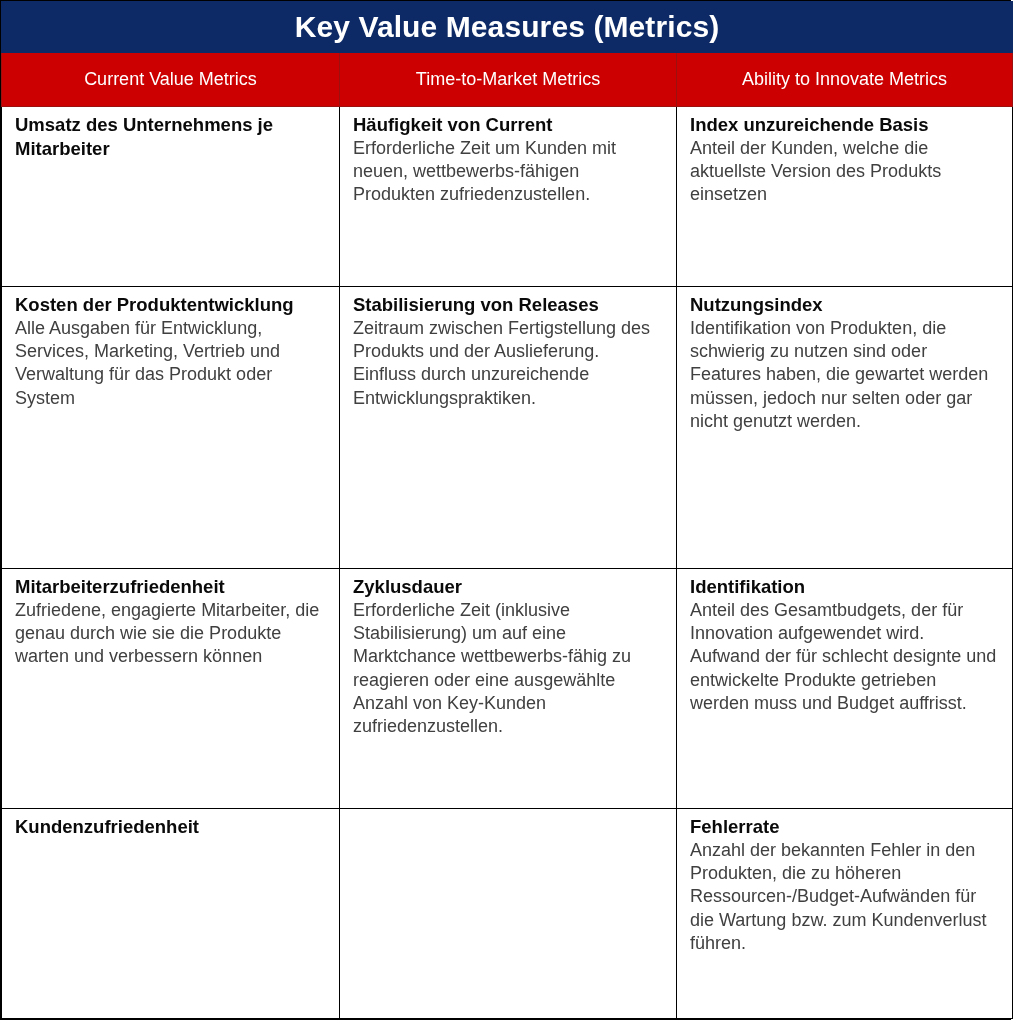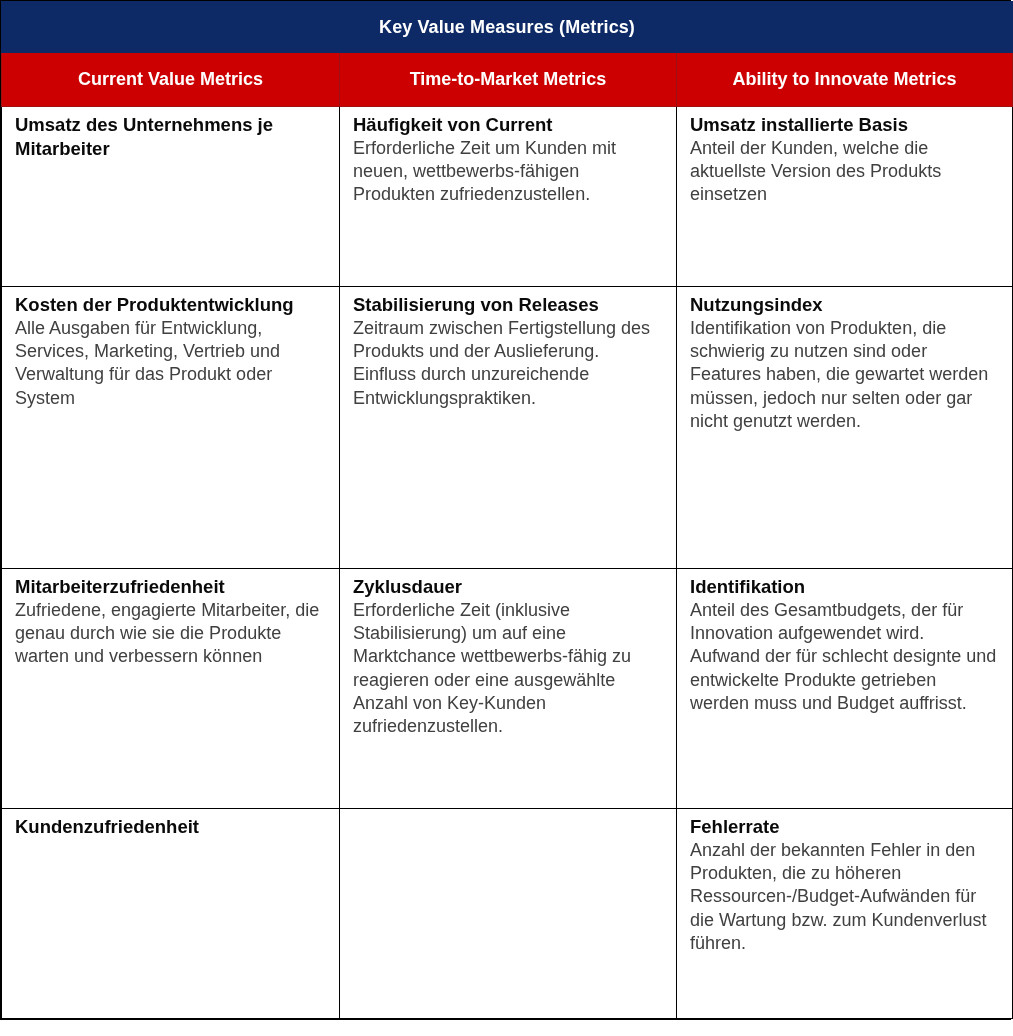--- a/index.html
+++ b/index.html
@@ -25,34 +25,34 @@
     width: 100%;
     border-collapse: collapse;
     table-layout: fixed;
   }
 
   
   .title-cell {
     background: #0d2a66;
     color: #ffffff;
     text-align: center;
-    font-size: 18px;
+    font-size: 30px;
     font-weight: bold;
     height: 50px;
     padding: 0;
     border: 1px solid #0d2a66;
     letter-spacing: 0.1px;
   }
 
   
   .col-head {
     background: #cc0000;
     color: #ffffff;
     font-size: 18px;
-    font-weight: bold;
+    font-weight: normal;
     height: 54px;
     padding: 0 10px;
     border: 1px solid #9c1010;
     box-sizing: border-box;
   }
 
   
   td.body-cell {
     border: 1px solid #000000;
     vertical-align: top;
@@ -112,21 +112,21 @@
       <tr class="row-1">
         <td class="body-cell">
           <p class="cell-title">Umsatz des Unternehmens je Mitarbeiter</p>
           <p class="cell-desc"></p>
         </td>
         <td class="body-cell">
           <p class="cell-title">Häufigkeit von Current</p>
           <p class="cell-desc">Erforderliche Zeit um Kunden mit neuen, wettbewerbs-fähigen Produkten zufriedenzustellen.</p>
         </td>
         <td class="body-cell">
-          <p class="cell-title">Umsatz installierte Basis</p>
+          <p class="cell-title">Index unzureichende Basis</p>
           <p class="cell-desc">Anteil der Kunden, welche die aktuellste Version des Produkts einsetzen</p>
         </td>
       </tr>
 
       <tr class="row-2">
         <td class="body-cell">
           <p class="cell-title">Kosten der Produktentwicklung</p>
           <p class="cell-desc">Alle Ausgaben für Entwicklung, Services, Marketing, Vertrieb und Verwaltung für das Produkt oder System</p>
         </td>
         <td class="body-cell">

